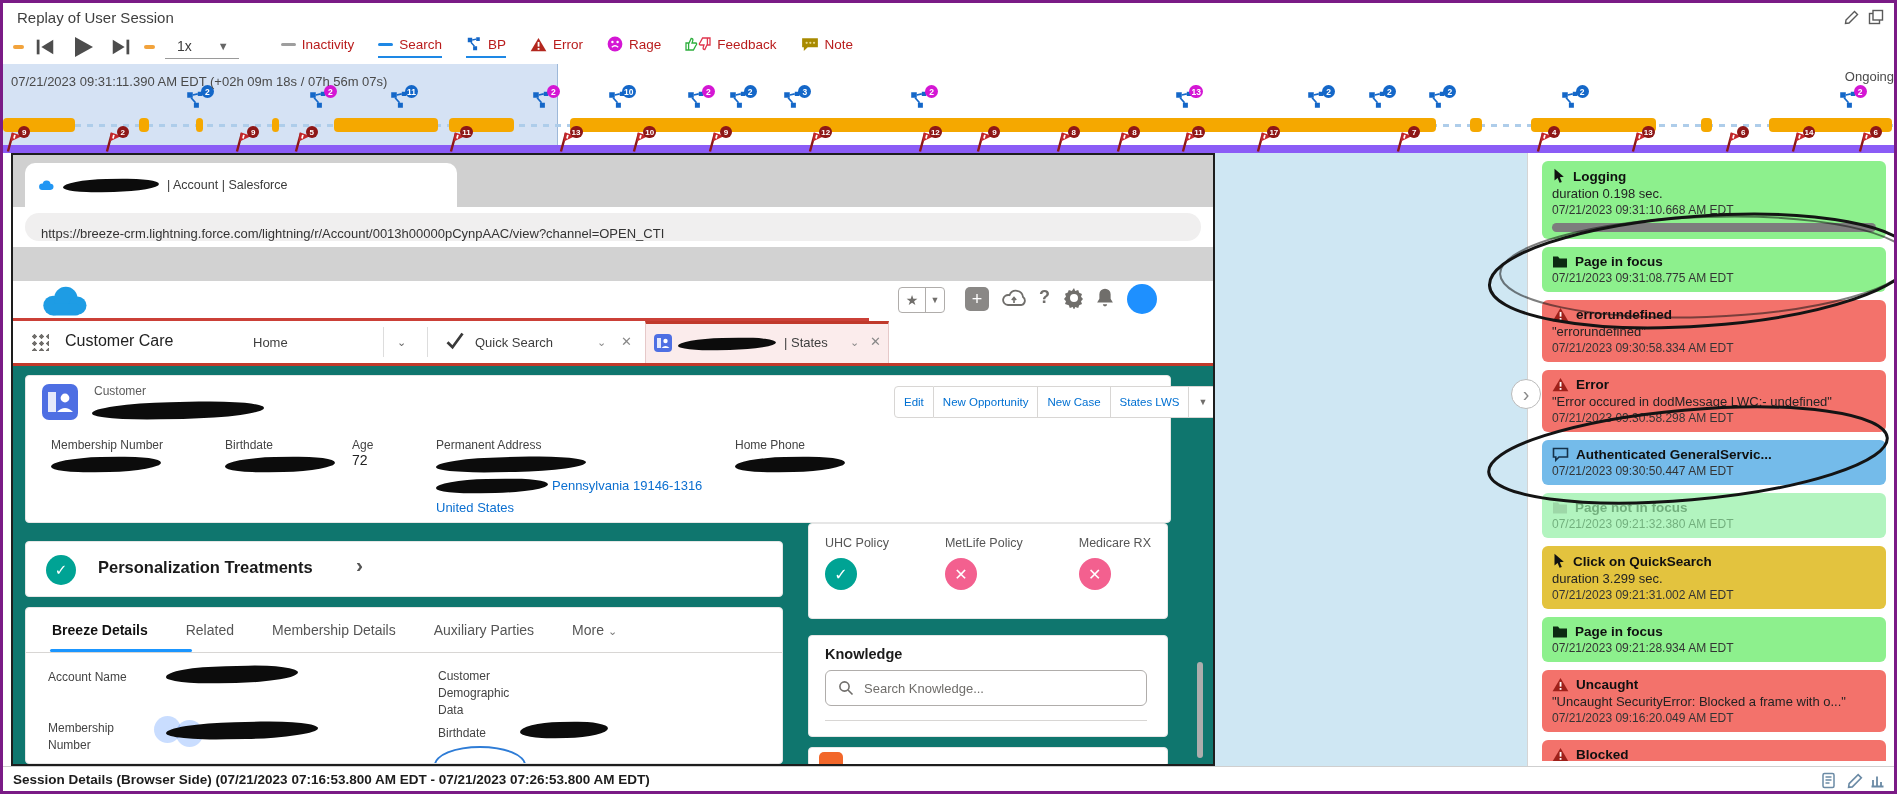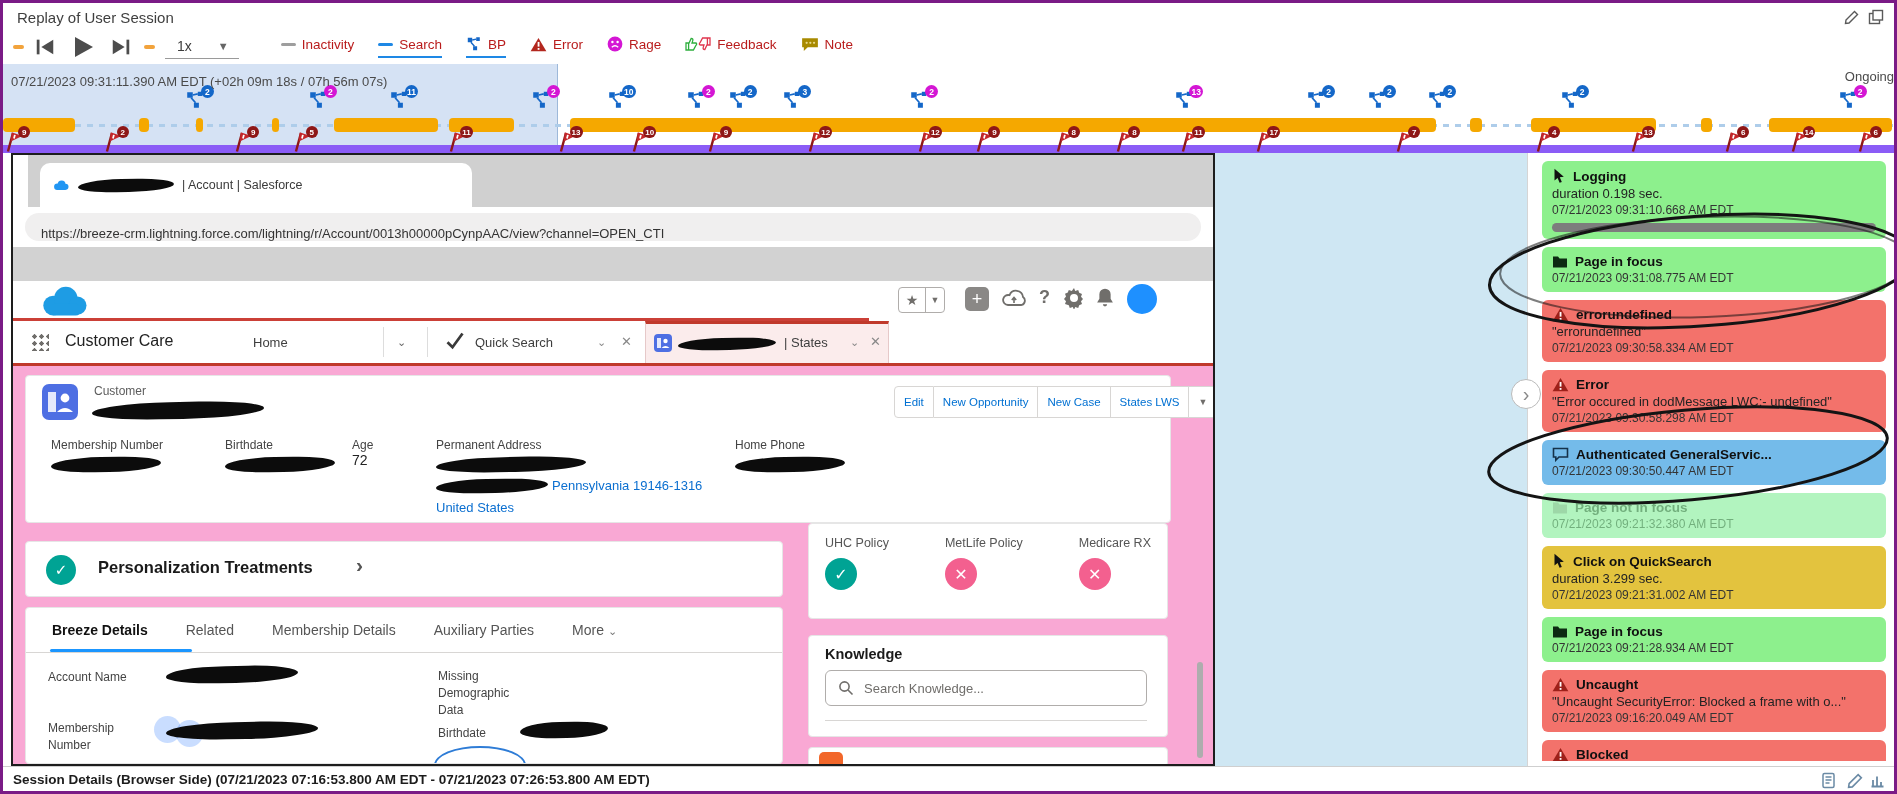--- a/index.html
+++ b/index.html
@@ -27,31 +27,31 @@
   .badge.rage{background:#d416d4;}
   .trackrow{left:0;top:54px;width:100%;height:15px;z-index:2;}
   .dashline{position:absolute;left:0;top:6px;width:100%;height:3px;background:repeating-linear-gradient(90deg,#aecdea 0 6px,transparent 6px 12px);}
   .tseg{position:absolute;top:0;height:14px;background:#f5a800;border-radius:4px;}
   .frow{left:0;top:64px;width:100%;height:26px;z-index:2;}
   .flag{position:absolute;top:2px;width:20px;height:22px;margin-left:-10px;}
   .fbadge{position:absolute;top:-4px;right:-6px;min-width:12px;height:12px;border-radius:7px;background:#8e1717;color:#fff;font-size:8px;font-weight:bold;display:flex;align-items:center;justify-content:center;padding:0 2px;box-sizing:border-box;}
   
   .bluefill{left:1212px;top:150px;width:312px;height:613px;background:#cfe7f3;}
   .frame{left:8px;top:150px;width:1204px;height:613px;background:#fff;border:2px solid #1d1d1d;box-sizing:border-box;overflow:hidden;}
-  .tabstrip{left:15px;top:0;width:1352px;height:52px;background:#d0d0d0;}
+  .tabstrip{left:0;top:0;width:1352px;height:52px;background:#d0d0d0;}
   .btab{left:12px;top:8px;width:432px;height:44px;background:#fff;border-radius:10px 10px 0 0;display:flex;align-items:center;gap:8px;padding:0 12px;box-sizing:border-box;font-size:12.5px;color:#3a3a3a;}
   .urlrow{left:0;top:52px;width:1200px;height:40px;background:#fff;}
   .urlbar{left:12px;top:6px;width:1176px;height:28px;background:#f0efef;border-radius:14px;display:flex;align-items:flex-end;padding:0 16px;box-sizing:border-box;font-size:13px;color:#333;}
   .grayband{left:0;top:92px;width:1200px;height:34px;background:#d2d2d2;}
   .sfheader{left:0;top:126px;width:1200px;height:37px;background:#fff;}
   .redbar{left:0;top:163px;width:856px;height:3px;background:#cb4037;}
   .sfnav{left:0;top:166px;width:1200px;height:42px;background:#fff;border-bottom:3px solid #c0392b;box-sizing:content-box;}
   .navlbl{font-size:13px;color:#3e3e3e;}
   .vdiv{position:absolute;top:6px;width:1px;height:30px;background:#ddd;}
-  .sfpage{left:0;top:211px;width:1436px;height:398px;background:#f9a8d4;}
+  .sfpage{left:0;top:211px;width:1436px;height:398px;background:#0f766e;}
   .card{position:absolute;background:#fff;border-radius:4px;border:1px solid #e6e6e6;box-sizing:border-box;}
   .flabel{font-size:12px;color:#444;}
   .redact{background:#0c0c0c;border-radius:48% 40% 50% 42%/60% 48% 58% 45%;transform:rotate(-1.2deg);}
   .bluelink{font-size:13px;color:#0b6fd0;}
   .btn{border:1px solid #d8d6d4;background:#fff;color:#0070d2;font-size:11.5px;padding:0 9px;height:30px;display:flex;align-items:center;cursor:pointer;white-space:nowrap;}
   .dtab{font-size:14px;color:#555;}
   .dtab.active{font-weight:bold;color:#111;}
   .polabel{font-size:12.5px;color:#555;}
   .pcirc{width:32px;height:32px;border-radius:50%;display:flex;align-items:center;justify-content:center;color:#fff;font-size:16px;}
   
@@ -511,21 +511,21 @@
             <span class="dtab">Related</span>
             <span class="dtab">Membership Details</span>
             <span class="dtab">Auxiliary Parties</span>
             <span class="dtab">More <span style="font-size:11px;color:#777;">⌄</span></span>
           </div>
         <div class="abs" style="left:24px;top:41px;width:142px;height:3px;background:#1b96ff;border-radius:2px;"></div>
         <div class="abs" style="left:0;top:44px;width:758px;height:1px;background:#d8d6d4;"></div>
 
         <span class="abs flabel" style="left:22px;top:62px;">Account Name</span>
         <span class="redact abs" style="left:140px;top:58px;width:132px;height:17px;"></span>
-        <span class="abs flabel" style="left:412px;top:60px;width:92px;line-height:17px;">Missing Demographic Data</span>
+        <span class="abs flabel" style="left:412px;top:60px;width:92px;line-height:17px;">Customer Demographic Data</span>
         <span class="abs flabel" style="left:22px;top:112px;width:80px;line-height:17px;">Membership Number</span>
         <span class="clickdot" style="left:128px;top:108px;width:27px;height:27px;"></span>
         <span class="clickdot" style="left:150px;top:112px;width:27px;height:27px;"></span>
         <span class="redact abs" style="left:140px;top:114px;width:152px;height:17px;"></span>
         <span class="abs flabel" style="left:412px;top:118px;">Birthdate</span>
         <span class="redact abs" style="left:494px;top:114px;width:88px;height:16px;"></span>
         <span class="abs" style="left:408px;top:138px;width:88px;height:34px;border:2px solid #2e7cd6;border-radius:50%;"></span>
       </div>
 
       <div class="card" style="left:795px;top:157px;width:360px;height:96px;">

